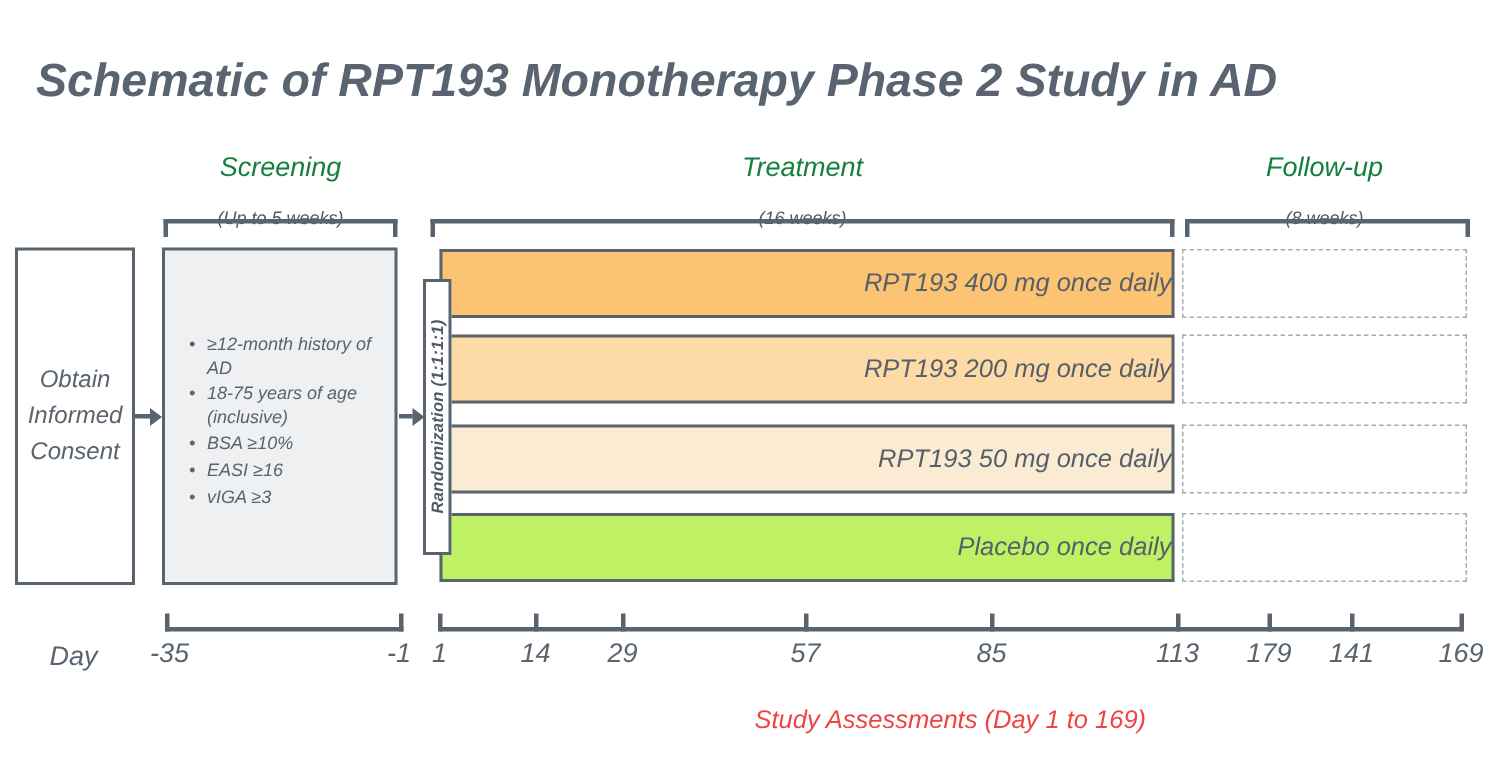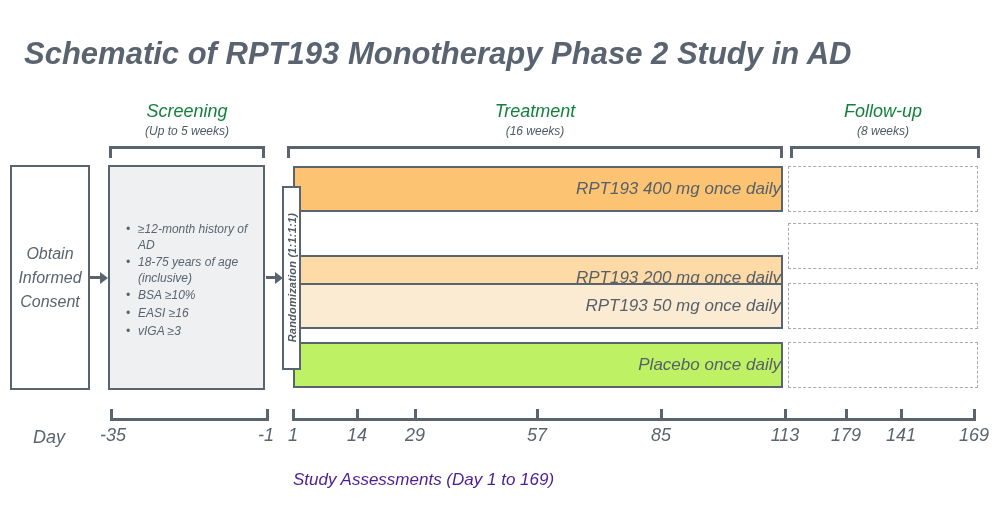--- a/index.html
+++ b/index.html
@@ -5,21 +5,21 @@
   * { margin:0; padding:0; box-sizing:border-box; }
   html,body { background:#ffffff; }
   body { font-family:"Liberation Sans", sans-serif; }
 
   .canvas { position:relative; width:1008px; height:508px; background:#ffffff; overflow:hidden; color:#5a646f;font-style:italic; }
 
   .title { position:absolute; left:24px; top:36px; font-size:31px; font-weight:bold; color:#5a6470; white-space:nowrap; }
 
   .phase-header { position:absolute; top:101px; text-align:center; }
   .phase-header .phase-name { font-size:18px; color:#15803d; }
-  .phase-header .phase-duration { font-size:12px; margin-top:2px; color:#4f5a64; }
+  .phase-header .phase-duration { font-size:12px; margin-top:16px; color:#4f5a64; }
   .ph-screening { left:109px; width:156px; }
   .ph-treatment { left:287px; width:496px; }
   .ph-followup  { left:785px; width:196px; }
 
   .bracket-down { position:absolute; top:146px; height:12px; border:3px solid #5a646f; border-bottom:none; }
   .br-screening { left:109px; width:156px; }
   .br-treatment { left:287px; width:496px; }
   .br-followup  { left:790px; width:190px; }
 
   .consent-box { position:absolute; left:10px; top:165px; width:80px; height:225px;
@@ -56,21 +56,21 @@
     border:3px solid #5a646f; border-top:none; }
   .screening-axis .s-tick-label { position:absolute; top:16px; font-size:18px; transform:translateX(-50%); color:#5a646f; }
   .screening-axis .s-left  { left:0; }
   .screening-axis .s-right { left:100%; }
 
   .treatment-axis { position:absolute; left:293px; top:409px; width:681px; height:12px;
     border-bottom:3px solid #5a646f; }
   .treatment-axis .tick { position:absolute; top:0; width:3px; height:12px; background:#5a646f; margin-left:-1.5px; }
   .treatment-axis .tick-label { position:absolute; top:16px; font-size:18px; transform:translateX(-50%); color:#5a646f; }
 
-  .footer { position:absolute; left:293px; top:470px; width:681px; font-size:17px; color:#4c1d95; }
+  .footer { position:absolute; left:293px; top:470px; width:681px; text-align:center; font-size:17px; color:#ef4444; }
 </style>
 </head>
 <body>
 
 <div class="canvas">
 
   <h1 class="title">Schematic of RPT193 Monotherapy Phase 2 Study in AD</h1>
 
   <div class="phase-header ph-screening">
     <div class="phase-name">Screening</div>
@@ -109,21 +109,21 @@
 
   <div class="rand-box">
     <span class="rand-text">Randomization (1:1:1:1)</span>
   </div>
 
   <div id="arms">
       <div class="arm-bar" style="top: 166px; background: rgb(252, 195, 114);">
         <span>RPT193 400 mg once daily</span>
       </div>
       <div class="followup-box" style="top: 166px;"></div>
-      <div class="arm-bar" style="top: 223px; background: rgb(253, 218, 166); margin-top: 32px;">
+      <div class="arm-bar" style="top: 223px; background: rgb(253, 218, 166);">
         <span>RPT193 200 mg once daily</span>
       </div>
       <div class="followup-box" style="top: 223px;"></div>
       <div class="arm-bar" style="top: 283px; background: rgb(252, 235, 211);">
         <span>RPT193 50 mg once daily</span>
       </div>
       <div class="followup-box" style="top: 283px;"></div>
       <div class="arm-bar" style="top: 342px; background: #bef264;">
         <span>Placebo once daily</span>
       </div>

